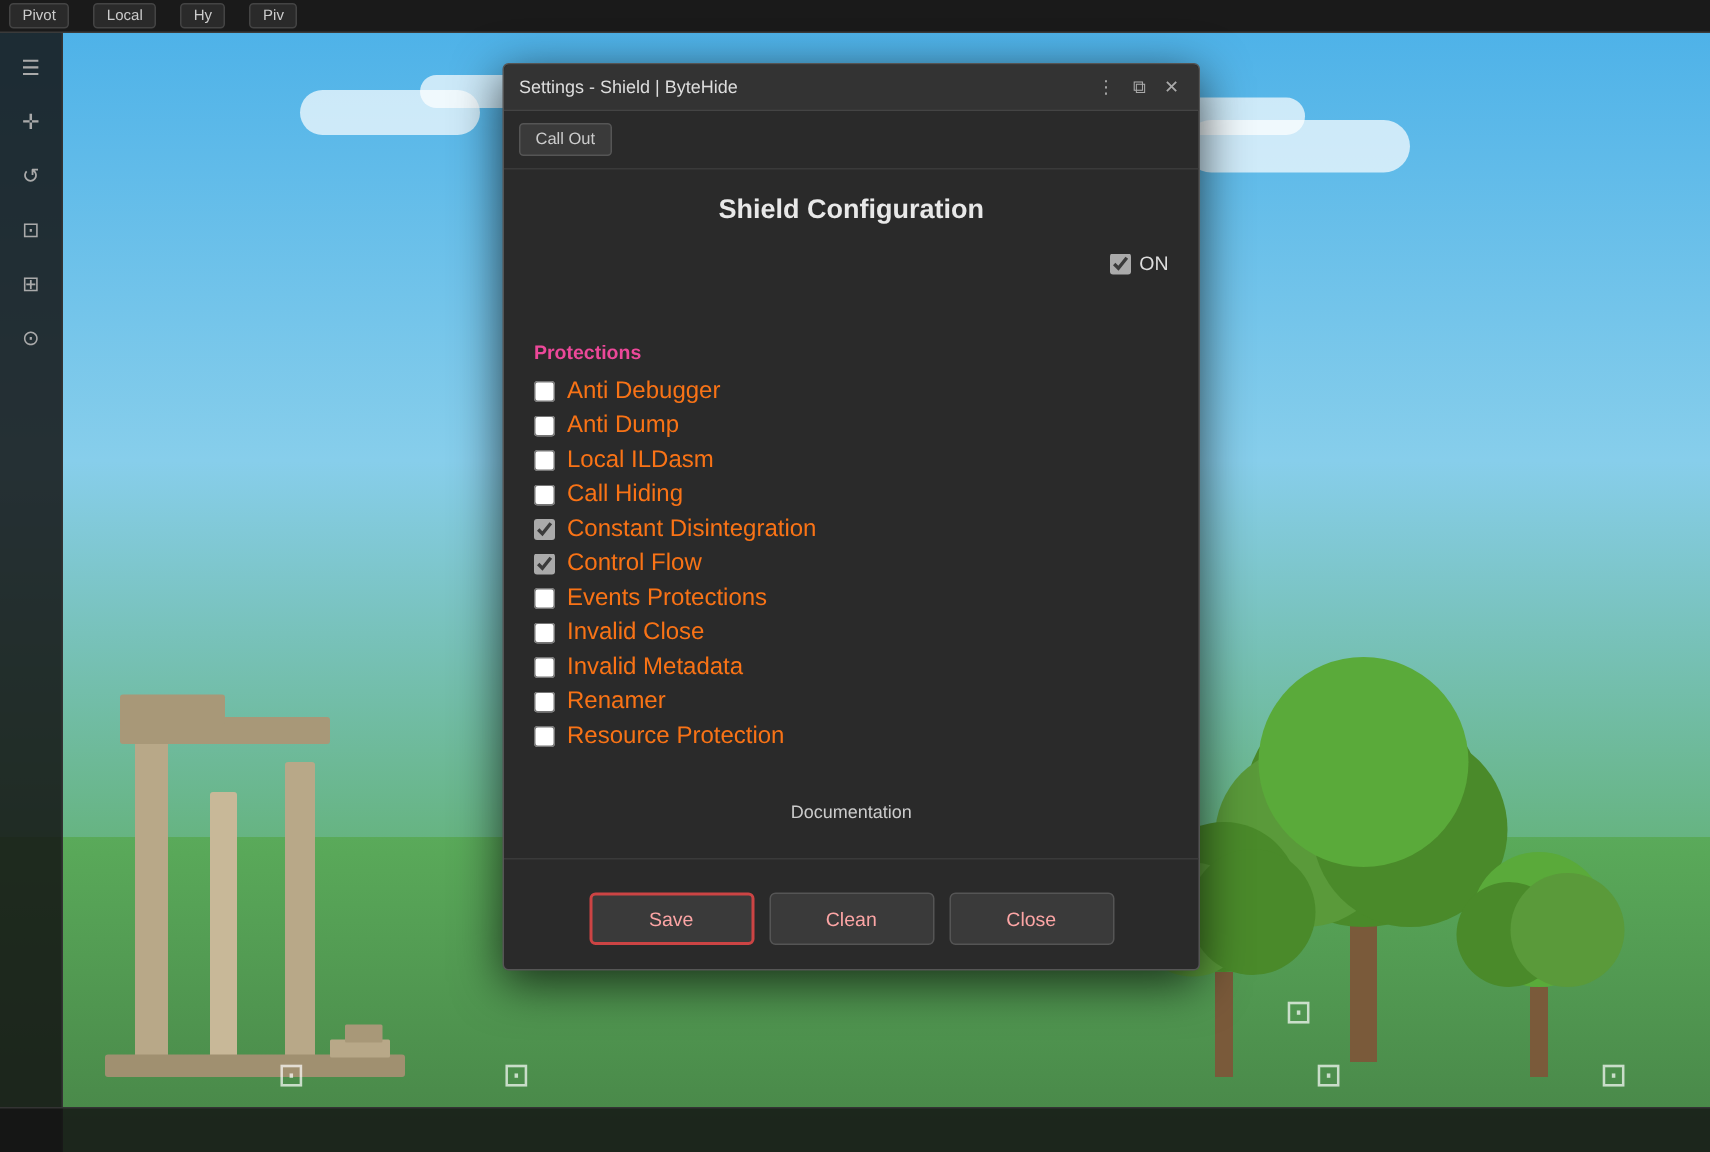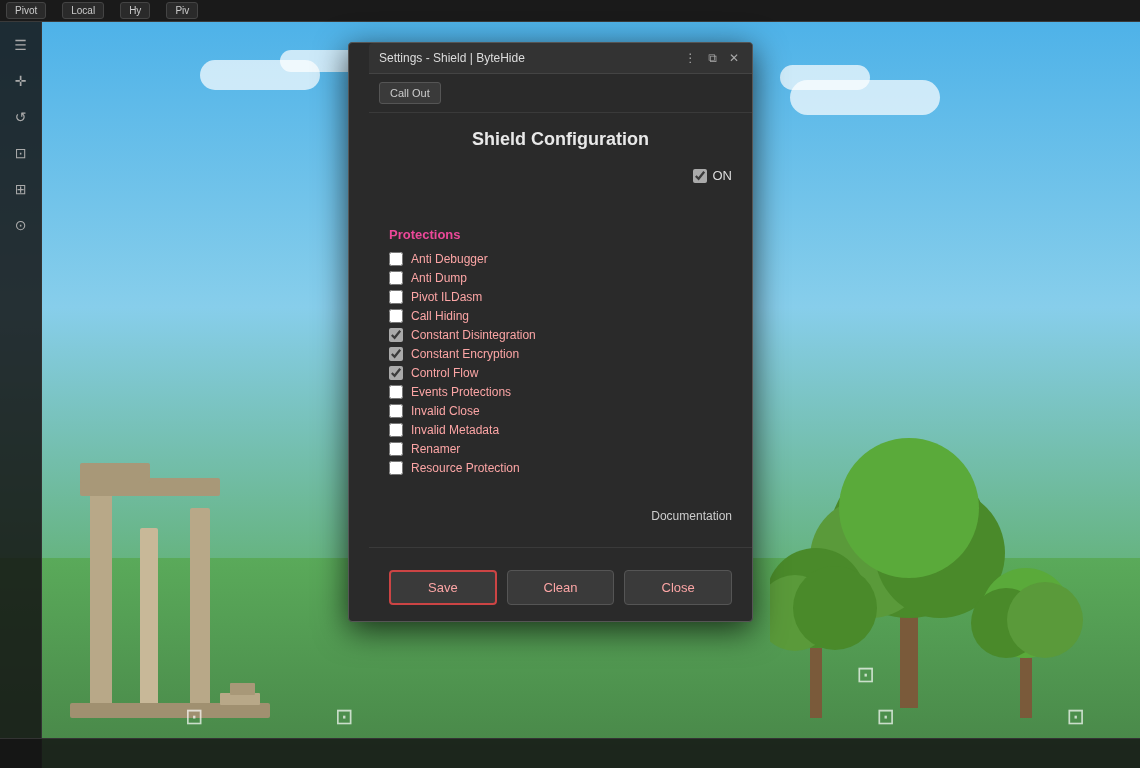--- a/index.html
+++ b/index.html
@@ -93,28 +93,27 @@
       border-top: 1px solid #333;
       display: flex;
       align-items: center;
       padding: 0 10px;
     }
 
     
     .dialog {
       position: absolute;
       top: 42px;
-      left: 348px;
-      width: 405px;
+      left: 335px;
+      width: 465px;
       background: #2a2a2a;
       border: 1px solid #555;
       border-radius: 4px;
       box-shadow: 0 8px 32px rgba(0,0,0,0.7);
       z-index: 200;
-      padding-left: 20px;
     }
 
     .dialog-titlebar {
       background: #333;
       padding: 8px 10px;
       display: flex;
       align-items: center;
       justify-content: space-between;
       border-bottom: 1px solid #444;
       border-radius: 4px 4px 0 0;
@@ -209,27 +208,27 @@
 
     .protection-checkbox {
       width: 14px;
       height: 14px;
       accent-color: #aaa;
       cursor: pointer;
       flex-shrink: 0;
     }
 
     .protection-label {
-      color: #fca5a5;
-      font-size: 12px;
+      color: #f97316;
+      font-size: 16px;
     }
 
     .dialog-footer-link {
       display: flex;
-      justify-content: flex-end;
+      justify-content: center;
       padding: 4px 0 8px 0;
       margin-top: 30px;
     }
 
     .doc-link {
       color: #ccc;
       font-size: 12px;
       cursor: pointer;
       text-decoration: none;
     }
@@ -364,33 +363,29 @@
         <div class="protection-item">
           <input type="checkbox" class="protection-checkbox" style="">
           <span class="protection-label">Anti Debugger</span>
         </div>
         <div class="protection-item">
           <input type="checkbox" class="protection-checkbox" style="">
           <span class="protection-label">Anti Dump</span>
         </div>
         <div class="protection-item">
           <input type="checkbox" class="protection-checkbox" style="">
-          <span class="protection-label">Pivot ILDasm</span>
+          <span class="protection-label">Local ILDasm</span>
         </div>
         <div class="protection-item">
           <input type="checkbox" class="protection-checkbox" style="">
           <span class="protection-label">Call Hiding</span>
         </div>
         <div class="protection-item">
           <input type="checkbox" class="protection-checkbox" checked="" style="">
           <span class="protection-label">Constant Disintegration</span>
-        </div>
-        <div class="protection-item">
-          <input type="checkbox" class="protection-checkbox" checked="" style="">
-          <span class="protection-label">Constant Encryption</span>
         </div>
         <div class="protection-item">
           <input type="checkbox" class="protection-checkbox" checked="" style="">
           <span class="protection-label">Control Flow</span>
         </div>
         <div class="protection-item">
           <input type="checkbox" class="protection-checkbox" style="">
           <span class="protection-label">Events Protections</span>
         </div>
         <div class="protection-item">

